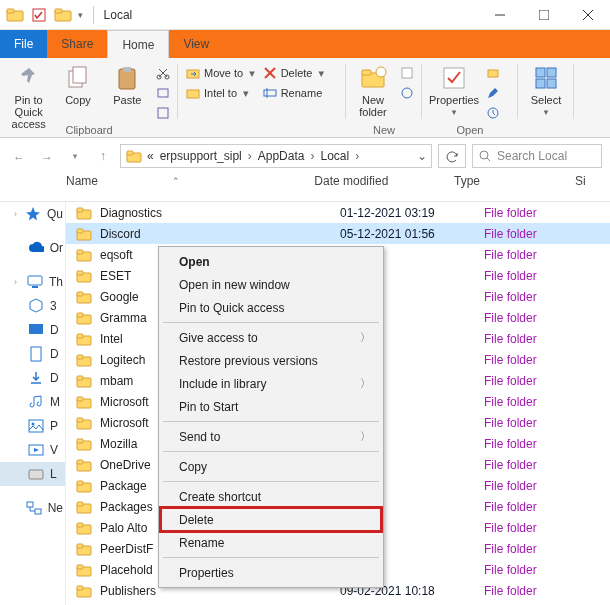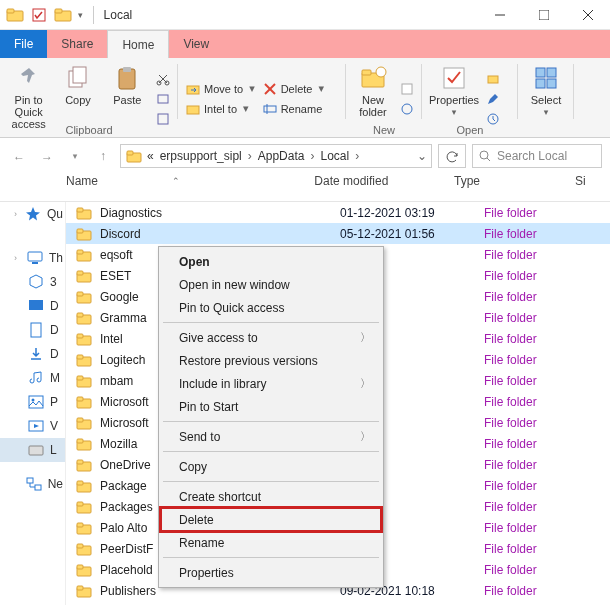--- a/index.html
+++ b/index.html
@@ -8,33 +8,33 @@
 
 .titlebar { height:30px; display:flex; align-items:center; border-bottom:1px solid #e5e5e5; }
 .qat { display:flex; align-items:center; gap:6px; padding:0 6px; }
 .qat-icon { width:18px; height:18px; display:flex; align-items:center; justify-content:center; }
 .tb-sep { width:1px; height:18px; background:#ccc; margin:0 4px; }
 .tb-title { padding-left:6px; color:#333; }
 .tb-right { margin-left:auto; display:flex; }
 .tb-btn { width:44px; height:30px; display:flex; align-items:center; justify-content:center; }
 
 
-.tabs { height:28px; display:flex; align-items:stretch; background:#fca5a5; }
+.tabs { height:28px; display:flex; align-items:stretch; background:#f97316; }
 .tab { padding:0 14px; display:flex; align-items:center; color:#444; cursor:pointer; }
 .tab.file { background:#1976d2; color:#fff; }
 .tab.active { background:#f5f5f5; border:1px solid #d0d0d0; border-bottom:none; }
 
 
 .ribbon { height:80px; background:#f5f5f5; border-bottom:1px solid #d0d0d0; display:flex; }
 .rgroup { padding:4px 8px; position:relative; display:flex; gap:8px; }
 .rgroup:after { content:""; position:absolute; right:0; top:6px; bottom:18px; width:1px; background:#d8d8d8; }
 .rgroup-label { position:absolute; bottom:1px; left:0; right:0; text-align:center; font-size:11px; color:#666; }
 .rbtn-lg { width:48px; display:flex; flex-direction:column; align-items:center; justify-content:flex-start; gap:2px; padding-top:2px; text-align:center; font-size:11px; color:#333; line-height:1.1; }
 .rbtn-lg .ico { width:28px; height:28px; }
-.rstack { display:flex; flex-direction:column; gap:2px; justify-content:center; padding-top:2px; }
+.rstack { display:flex; flex-direction:column; gap:2px; justify-content:flex-start; padding-top:2px; }
 .rbtn-sm { display:flex; align-items:center; gap:4px; font-size:11px; color:#333; height:18px; }
 .rbtn-sm .ico { width:14px; height:14px; }
 
 
 .addr { height:36px; display:flex; align-items:center; padding:0 8px; gap:6px; }
 .nav-btn { width:22px; height:22px; display:flex; align-items:center; justify-content:center; color:#888; }
 .crumbs { flex:1; height:24px; border:1px solid #ccc; display:flex; align-items:center; padding:0 4px; gap:2px; background:#fff; }
 .crumb { color:#333; padding:0 2px; }
 .chev { color:#666; padding:0 2px; }
 .refresh { width:28px; height:24px; border:1px solid #ccc; display:flex; align-items:center; justify-content:center; color:#555; }
@@ -362,20 +362,29 @@
       <div class="sb-item">
         <span style="color:#999;font-size:9px;width:8px;">›</span>
         <span class="sb-ico">
           <svg width="16" height="16">
             <path d="M8 1l2 5 5 .5-4 3 1 5-4-3-4 3 1-5-4-3 5-.5z" fill="#2a7ad4"></path>
           </svg>
         </span>
         <span>Qu</span>
       </div>
       <div style="height:10px"></div>
+      <div class="sb-item">
+        <span style="color:#999;font-size:9px;width:8px;"></span>
+        <span class="sb-ico">
+          <svg width="16" height="16">
+            <path d="M5 12a4 4 0 0 1 0-8 5 5 0 0 1 9 2 3 3 0 0 1 0 6z" fill="#0a63c4"></path>
+          </svg>
+        </span>
+        <span>Or</span>
+      </div>
       <div style="height:10px"></div>
       <div class="sb-item">
         <span style="color:#999;font-size:9px;width:8px;">›</span>
         <span class="sb-ico">
           <svg width="16" height="16">
             <rect x="1" y="2" width="14" height="9" rx="1" fill="none" stroke="#2a7ad4"></rect>
             <rect x="5" y="12" width="6" height="2" fill="#2a7ad4"></rect>
           </svg>
         </span>
         <span>Th</span>

